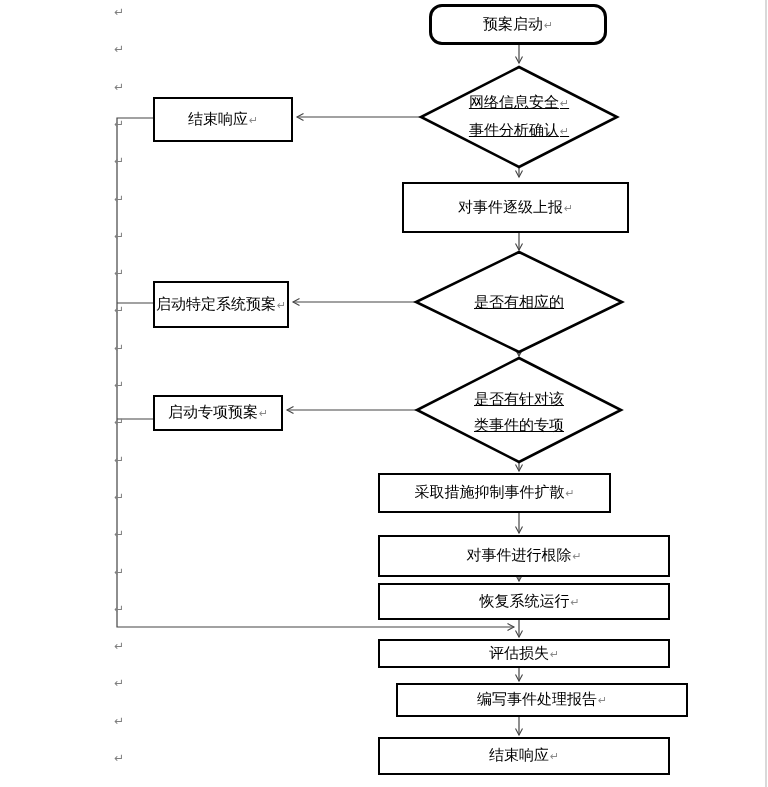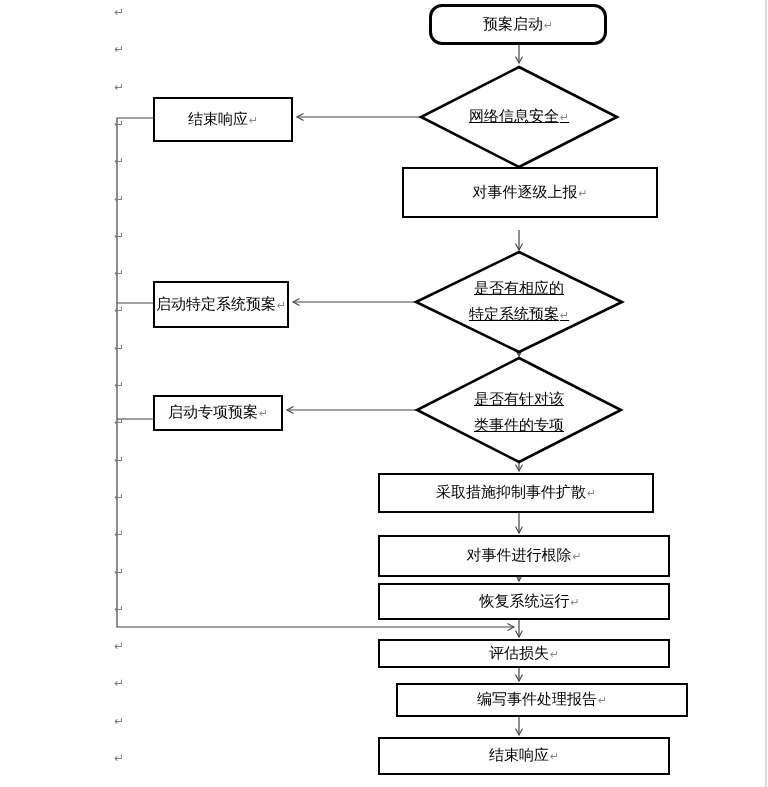--- a/index.html
+++ b/index.html
@@ -68,42 +68,42 @@
       <polygon points="519,252 622,302 519,352 416,302" class="diamond"></polygon>
       <polygon points="519,358 621,410 519,462 417,410" class="diamond"></polygon>
     </svg>
 
   <div id="nodes-layer">
       <div class="node rounded" style="left: 429px; top: 4px; width: 178px; height: 41px;">
         <div class="line"><span class="t">预案启动</span><span class="pmark">↵</span></div>
       </div>
       <div class="node diamond" style="left: 421px; top: 67px; width: 196px; height: 100px;">
         <div class="line"><span class="t">网络信息安全</span><span class="pmark">↵</span></div>
+        <div class="line"><span class="t">事件分析确认</span><span class="pmark">↵</span></div>
       </div>
       <div class="node rect" style="left: 153px; top: 97px; width: 140px; height: 45px;">
         <div class="line"><span class="t">结束响应</span><span class="pmark">↵</span></div>
       </div>
-      <div class="node rect" style="left: 402px; top: 167px; width: 256px; height: 51px;">
+      <div class="node rect" style="left: 402px; top: 182px; width: 227px; height: 51px;">
         <div class="line"><span class="t">对事件逐级上报</span><span class="pmark">↵</span></div>
       </div>
       <div class="node diamond" style="left: 416px; top: 252px; width: 206px; height: 100px;">
         <div class="line"><span class="t">是否有相应的</span></div>
-        <div class="line"><span class="t">特定系统预案</span><span class="pmark">↵</span></div>
       </div>
       <div class="node rect" style="left: 153px; top: 281px; width: 136px; height: 47px;">
         <div class="line"><span class="t">启动特定系统预案</span><span class="pmark">↵</span></div>
       </div>
       <div class="node diamond" style="left: 417px; top: 360px; width: 204px; height: 104px;">
         <div class="line"><span class="t">是否有针对该</span></div>
         <div class="line"><span class="t">类事件的专项</span></div>
       </div>
       <div class="node rect" style="left: 153px; top: 395px; width: 130px; height: 36px;">
         <div class="line"><span class="t">启动专项预案</span><span class="pmark">↵</span></div>
       </div>
-      <div class="node rect" style="left: 378px; top: 473px; width: 276px; height: 40px;">
+      <div class="node rect" style="left: 378px; top: 473px; width: 233px; height: 40px;">
         <div class="line"><span class="t">采取措施抑制事件扩散</span><span class="pmark">↵</span></div>
       </div>
       <div class="node rect" style="left: 378px; top: 535px; width: 292px; height: 42px;">
         <div class="line"><span class="t">对事件进行根除</span><span class="pmark">↵</span></div>
       </div>
       <div class="node rect" style="left: 378px; top: 583px; width: 292px; height: 37px; padding-left: 11px;">
         <div class="line"><span class="t">恢复系统运行</span><span class="pmark">↵</span></div>
       </div>
       <div class="node rect" style="left: 378px; top: 639px; width: 292px; height: 29px;">
         <div class="line"><span class="t">评估损失</span><span class="pmark">↵</span></div>

